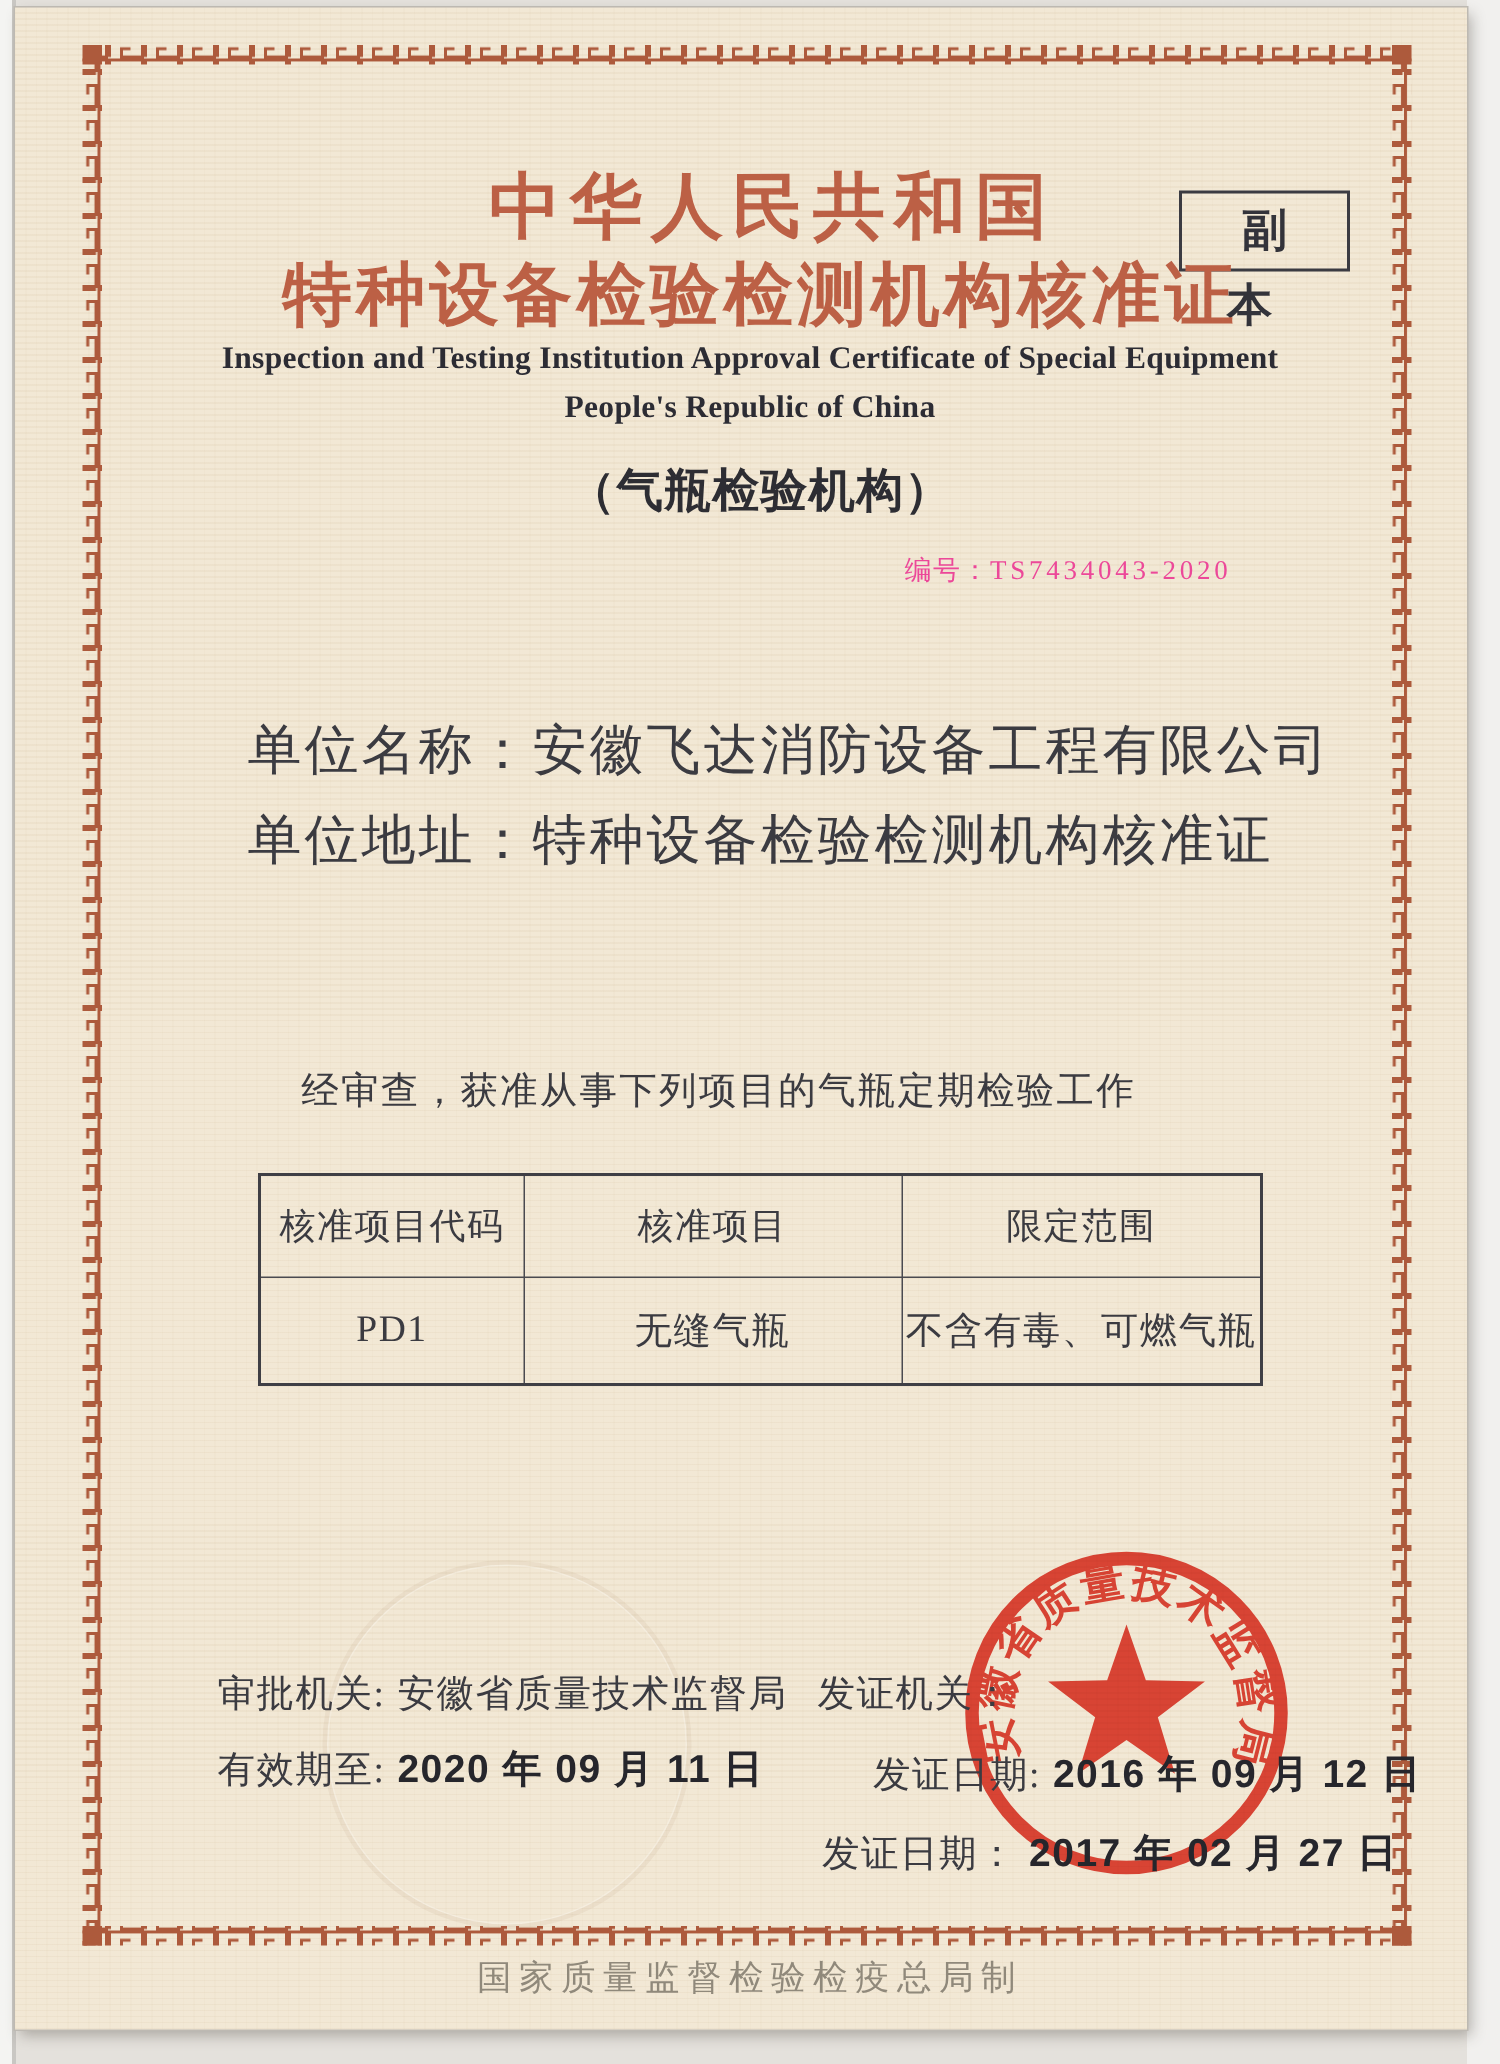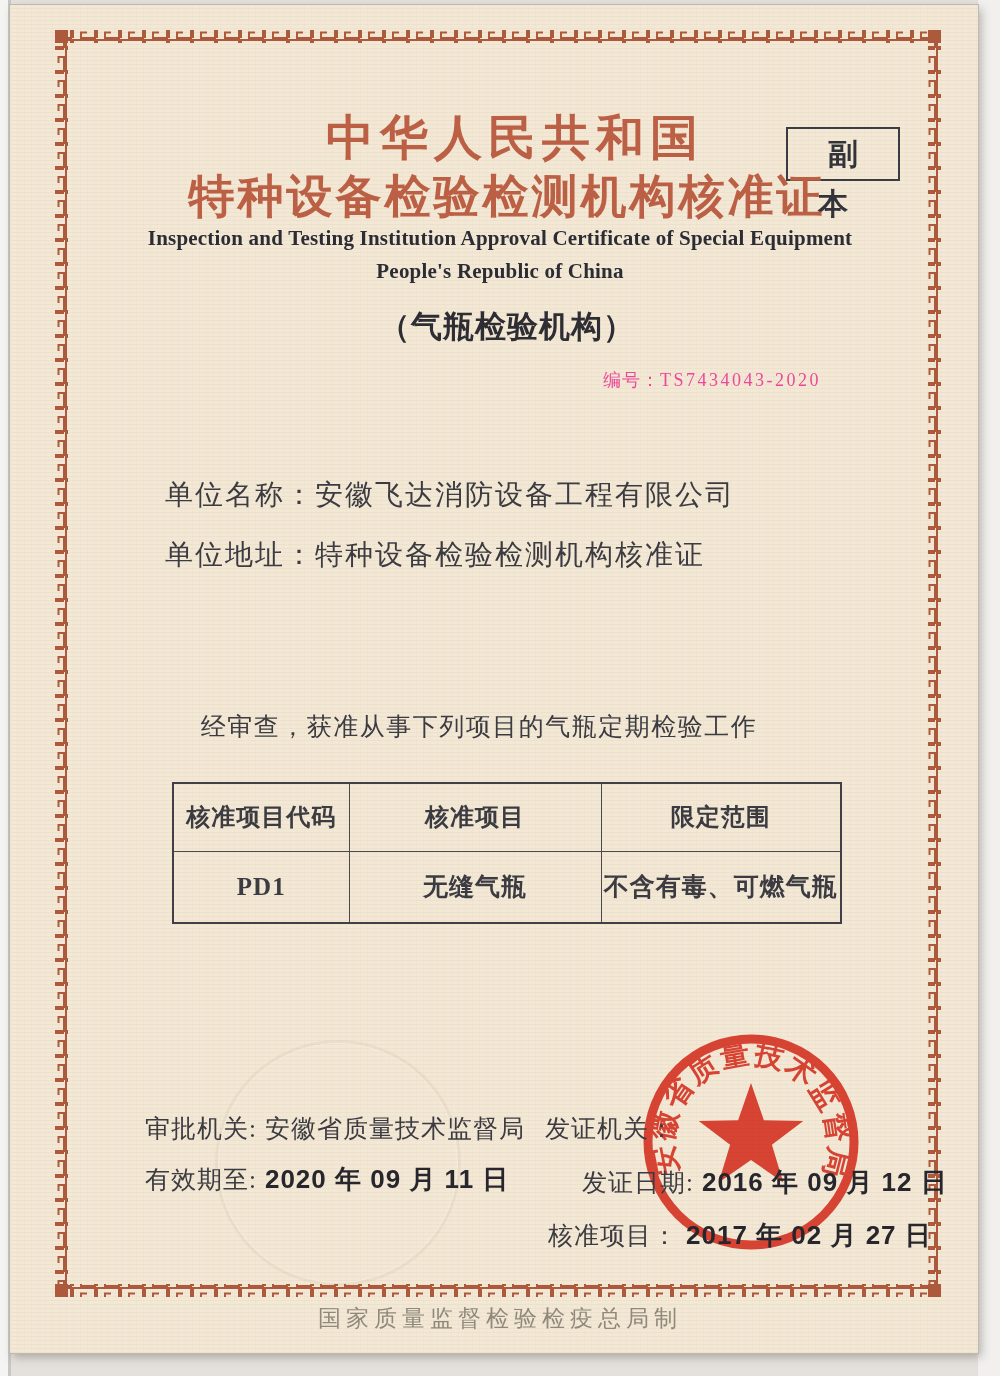--- a/index.html
+++ b/index.html
@@ -26,32 +26,32 @@
   .center{left:0;width:1000px;text-align:center;}
   .cn-title{font-family:"Liberation Sans","DejaVu Sans",sans-serif;font-weight:bold;color:#bc6045;}
   .t1{top:106px;font-size:48px;letter-spacing:6px;transform:translateX(15px);}
   .t2{top:166px;font-size:46px;letter-spacing:3px;transform:translateX(7px);}
   .en{color:#2c2c34;font-weight:bold;font-size:21px;letter-spacing:.2px;}
   .e1{top:226px;}
   .e2{top:259px;}
   .subtitle{top:306px;font-size:31px;letter-spacing:1px;color:#2d2d33;font-family:"Liberation Sans","DejaVu Sans",sans-serif;font-weight:bold;transform:translateX(7px);}
   .certno{left:603px;top:368px;font-size:18px;color:#ec4899;letter-spacing:1px;}
   .certno .num{letter-spacing:2.5px;}
-  .fieldline{font-size:28px;color:#3b3b41;letter-spacing:2px;}
+  .fieldline{font-size:36px;color:#3b3b41;letter-spacing:2px;}
   .f-name{left:165px;top:476px;}
   .f-addr{left:165px;top:536px;}
   .sentence{top:710px;font-size:25px;color:#3b3b41;letter-spacing:1.5px;transform:translateX(-21px);}
   table.approval{
     position:absolute;left:172px;top:782px;width:668px;height:142px;
     border-collapse:collapse;table-layout:fixed;
     font-size:24px;color:#3b3b41;
   }
   table.approval td,table.approval th{
     border:1.5px solid #4a4a50;text-align:center;vertical-align:middle;
-    font-weight:bold;letter-spacing:1px;padding:0;
+    font-weight:normal;letter-spacing:1px;padding:0;
   }
   table.approval{border:2.5px solid #3f3f45;}
   table.approval tr.hdr{height:68px;}
   table.approval tr.row{height:72px;font-size:25px;}
   .foot-line{font-size:25px;color:#3b3b41;letter-spacing:1px;}
   .foot-line .val{margin-left:8px;}
   .date-val{font-family:"Liberation Sans","DejaVu Sans",sans-serif;font-weight:bold;font-size:26px;color:#26262c;letter-spacing:1px;}
   .l-approve{left:145px;top:1112px;}
   .l-valid{left:145px;top:1162px;}
   .l-issueorg{left:545px;top:1112px;}
@@ -162,18 +162,18 @@
   <div class="abs foot-line l-valid">
     <span>有效期至:</span><span class="val date-val">2020 年 09 月 11 日</span>
   </div>
   <div class="abs foot-line l-issueorg">
     <span>发证机关：</span>
   </div>
   <div class="abs foot-line l-issuedate">
     <span>发证日期:</span><span class="val date-val">2016 年 09 月 12 日</span>
   </div>
   <div class="abs foot-line l-adddate">
-    <span>核准项目：</span><span class="val date-val">2017 年 02 月 27 日</span>
+    <span>发证日期：</span><span class="val date-val">2017 年 02 月 27 日</span>
   </div>
 
   <div class="abs center madeby">国家质量监督检验检疫总局制</div>
 
 </div>
 
 </body></html>

